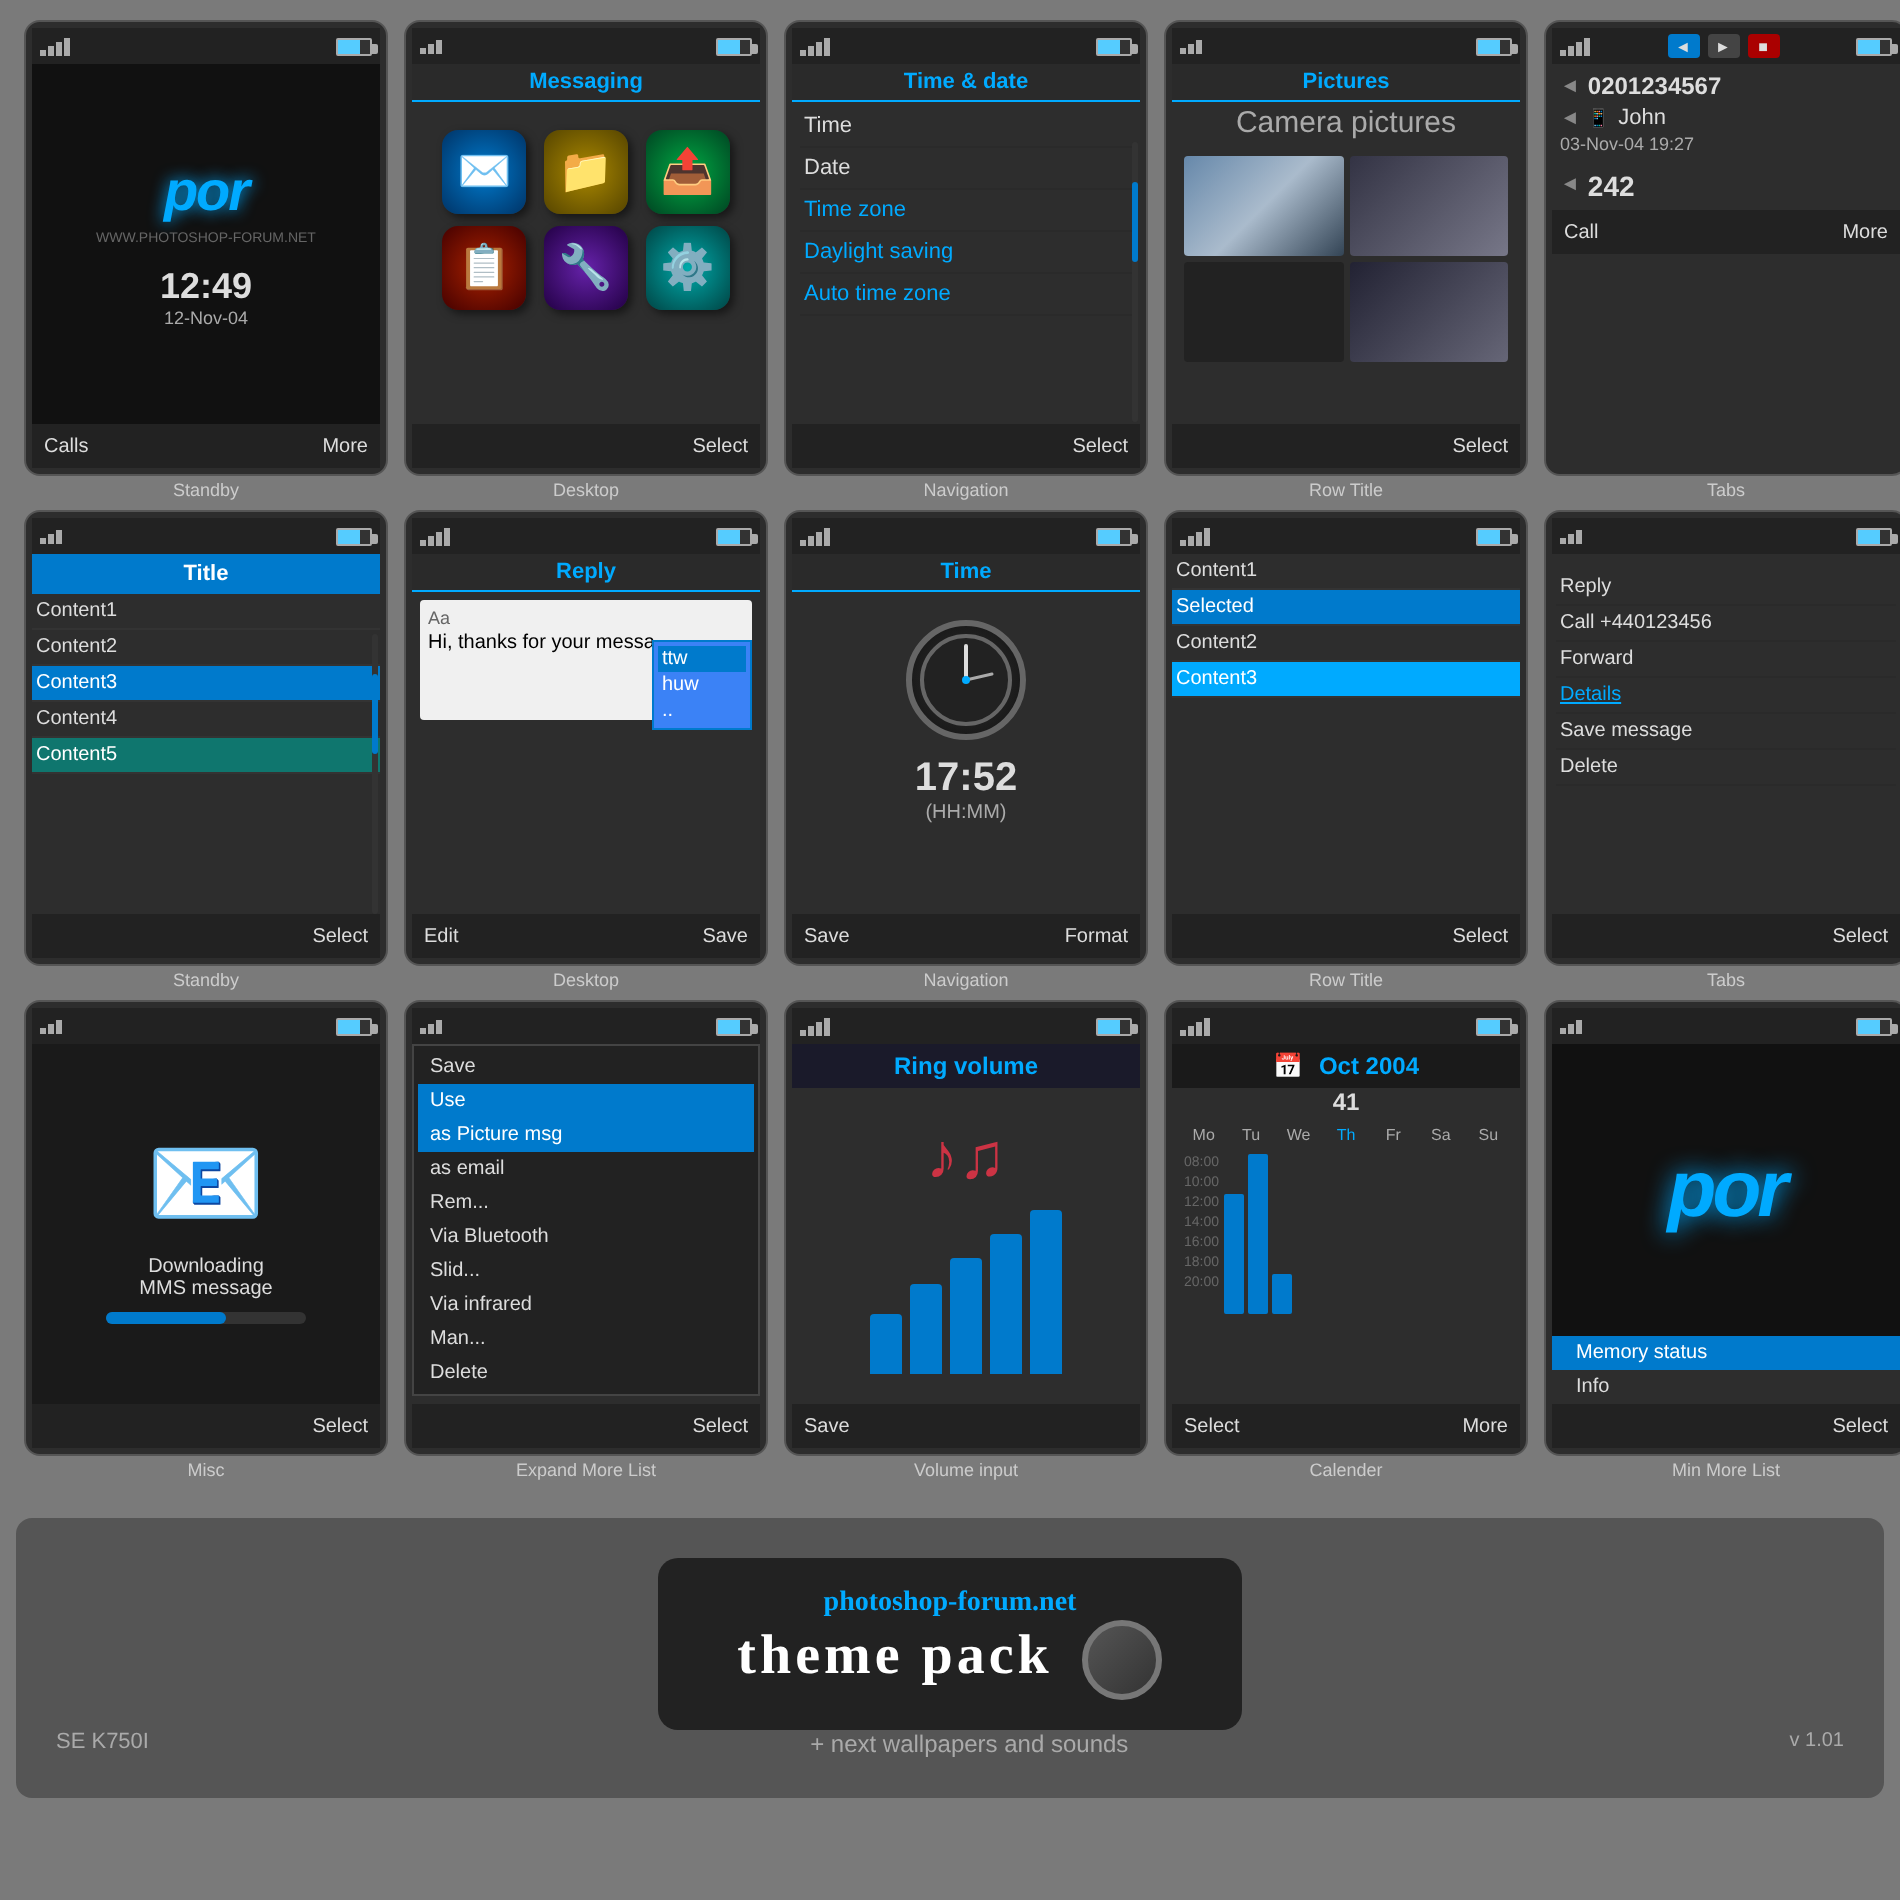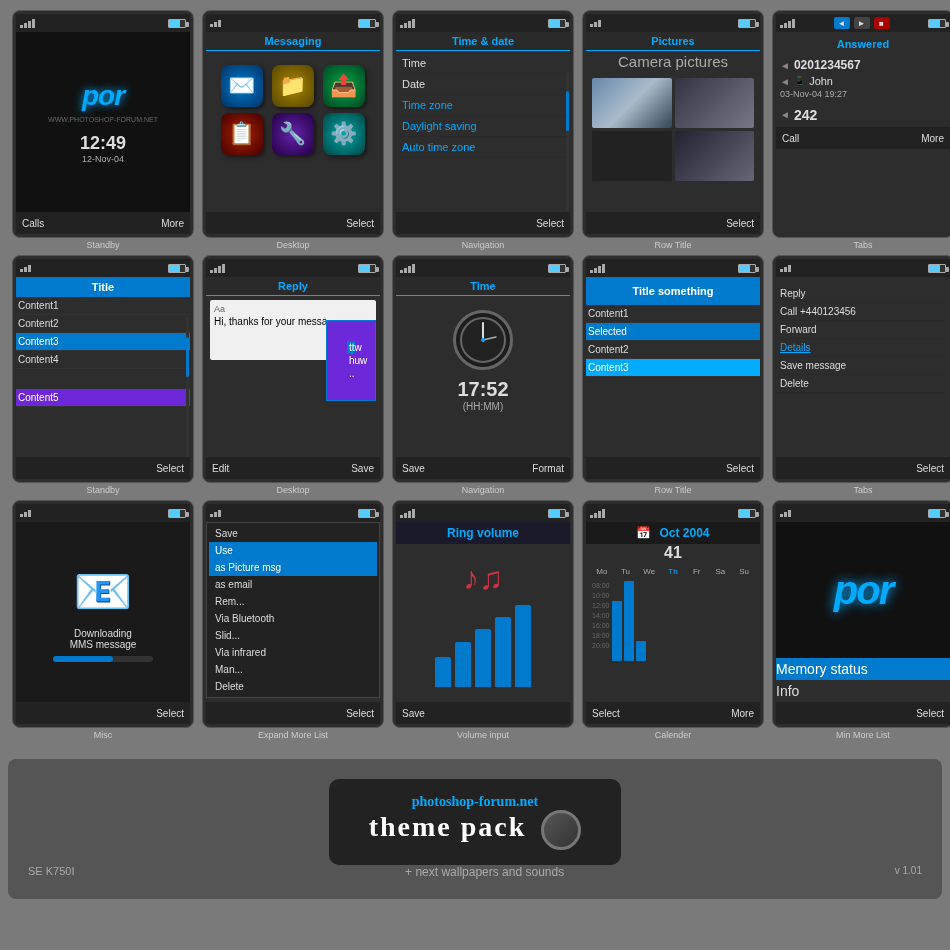--- a/index.html
+++ b/index.html
@@ -241,28 +241,28 @@
       min-height: 60px;
       position: relative;
     }
     .reply-aa {
       color: #666;
       font-size: 9px;
       margin-bottom: 2px;
     }
     .autocomplete-box {
       position: absolute;
-      background: #6d28d9;
+      background: #3b82f6;
       border: 1px solid #007acc;
       color: #fff;
       font-size: 10px;
       right: 0;
       top: 20px;
       width: 50px;
-      padding: 20px;
+      padding: 2px;
     }
     .autocomplete-item { padding: 1px 2px; }
     .autocomplete-item.selected { background: #007acc; }
 
     
     .clock-display {
       display: flex;
       flex-direction: column;
       align-items: center;
       justify-content: center;
@@ -534,22 +534,22 @@
       padding: 4px;
       background: #1a1a2a;
     }
 
     .music-notes {
       font-size: 32px;
       color: #cc3344;
     }
 
     .memory-list-item {
-      padding: 3px 0;
-      font-size: 14px;
+      padding: 3px 12px;
+      font-size: 10px;
       color: #ddd;
     }
     .memory-list-item.sel { background: #007acc; color: #fff; }
   </style>
 </head>
 <body>
 
 <div class="main-grid">
 
   <div class="phone-cell">
@@ -697,23 +697,20 @@
         </div>
         <div class="answered-nav-icons">
           <div class="nav-btn active">◄</div>
           <div class="nav-btn">►</div>
           <div class="nav-btn red">■</div>
         </div>
         <div class="battery">
             <div class="battery-fill"></div>
           </div>
       </div>
-      <div style="text-align:center;padding:2px;">
-        <span style="color:#00aaff;font-size:11px;font-weight:bold;">Answered</span>
-      </div>
       <div class="call-info">
         <div style="display:flex;align-items:center;gap:4px;">
           <span style="color:#888;font-size:10px;">◄</span>
           <span class="call-number">0201234567</span>
         </div>
         <div style="display:flex;align-items:center;gap:4px;margin-top:3px;">
           <span style="color:#888;font-size:10px;">◄</span>
           <span style="font-size:9px;color:#888;">📱</span>
           <span class="call-name">John</span>
         </div>
@@ -742,21 +739,21 @@
         <div class="battery">
             <div class="battery-fill"></div>
           </div>
       </div>
       <div class="title-bar">Title</div>
       <div class="screen-body" style="padding:0;position:relative;">
         <div class="list-item">Content1</div>
         <div class="list-item">Content2</div>
         <div class="list-item selected">Content3</div>
         <div class="list-item">Content4</div>
-        <div class="list-item selected" style="background:#6d28d9;margin-top:20px;">Content5</div>
+        <div class="list-item selected" style="background:#0f766e;">Content5</div>
         <div class="scroll-indicator">
             <div class="scroll-thumb"></div>
           </div>
       </div>
       <div class="soft-keys">
         <span class="soft-key"></span>
         <span class="soft-key">Select</span>
       </div>
     </div>
     <div class="cell-label">Standby</div>
@@ -836,23 +833,20 @@
       <div class="status-bar">
         <div class="signal-bars">
           <div class="bar bar1"></div>
           <div class="bar bar2"></div>
           <div class="bar bar3"></div>
           <div class="bar bar4"></div>
         </div>
         <div class="battery">
             <div class="battery-fill"></div>
           </div>
-      </div>
-      <div class="row-title-bar">
-        <div class="row-title-text">Title something</div>
       </div>
       <div class="screen-body" style="padding:0;">
         <div class="list-item">Content1</div>
         <div class="list-item selected">Selected</div>
         <div class="list-item">Content2</div>
         <div class="list-item selected" style="background:#00aaff;">Content3</div>
       </div>
       <div class="soft-keys">
         <span class="soft-key"></span>
         <span class="soft-key">Select</span>
@@ -992,21 +986,21 @@
           <div class="bar bar4"></div>
         </div>
         <div class="battery">
             <div class="battery-fill"></div>
           </div>
       </div>
       <div class="cal-header">
         <span>📅</span>
         <span>Oct 2004</span>
       </div>
-      <div style="text-align:center;font-size:16px;color:#ddd;font-weight:bold;">41</div>
+      <div style="text-align:center;font-size:12px;color:#ddd;font-weight:bold;">41</div>
       <div class="screen-body" style="padding:2px;font-size:7px;">
         <div class="cal-grid">
           <div class="cal-day-header">Mo</div>
           <div class="cal-day-header">Tu</div>
           <div class="cal-day-header">We</div>
           <div class="cal-day-header" style="color:#00aaff;">Th</div>
           <div class="cal-day-header">Fr</div>
           <div class="cal-day-header">Sa</div>
           <div class="cal-day-header">Su</div>
         </div>

